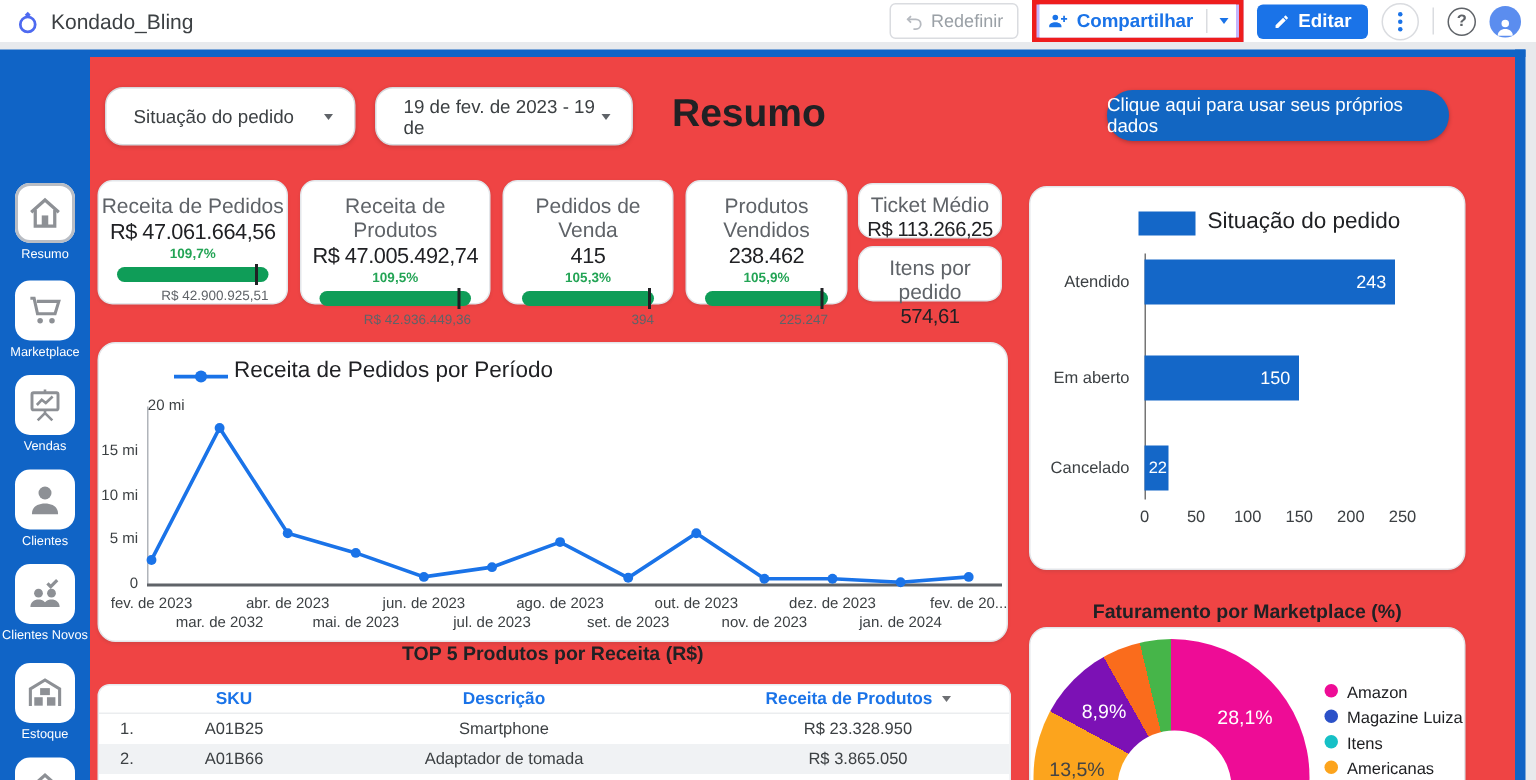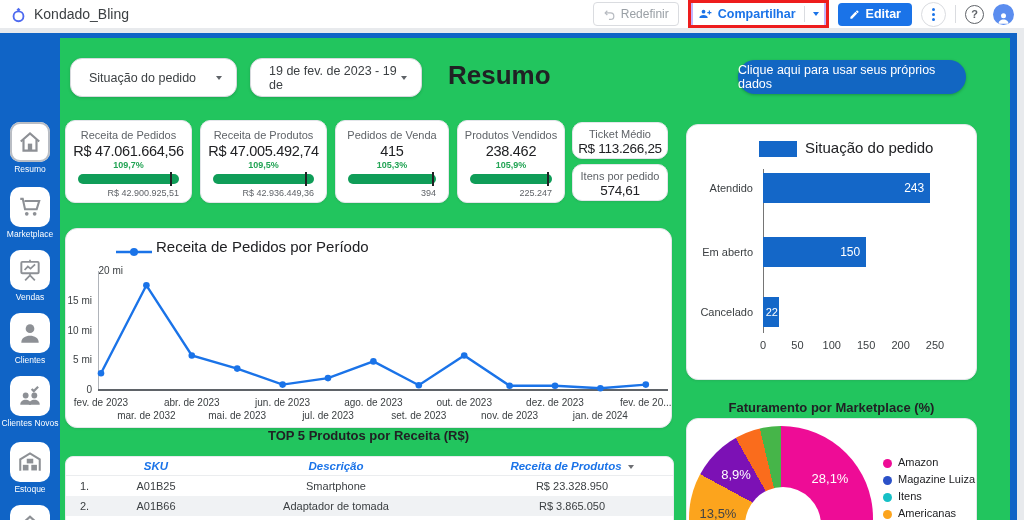--- a/index.html
+++ b/index.html
@@ -23,31 +23,31 @@
   .help{width:17px;height:17px;border:1.6px solid #5f6368;border-radius:50%;color:#5f6368;font-size:11px;font-weight:700;display:flex;align-items:center;justify-content:center;cursor:pointer;}
   .avatar{width:21px;height:21px;border-radius:50%;background:#5b8def;display:flex;align-items:flex-end;justify-content:center;overflow:hidden;cursor:pointer;}
 
   
   .canvas{position:absolute;top:33px;left:0;width:1017px;height:487px;box-sizing:border-box;border-top:5px solid #1064C6;border-right:7px solid #1064C6;display:flex;}
   .sidebar{width:60px;background:#1064C6;position:relative;flex:none;}
   .side-item{position:absolute;left:0;width:60px;text-align:center;cursor:pointer;}
   .side-icon{width:40px;height:40px;background:#fff;border-radius:10px;margin:0 auto;display:flex;align-items:center;justify-content:center;}
   .side-item.active .side-icon{box-shadow:inset 0 0 0 2px #b9bdc4;}
   .side-label{color:#fff;font-size:8.5px;margin-top:3px;line-height:1.15;}
-  .content{flex:1;background:#22c55e;position:relative;overflow:hidden;}
+  .content{flex:1;background:#ef4444;position:relative;overflow:hidden;}
 
   
   .pill{position:absolute;height:39px;background:#fff;border:1px solid #d7dade;border-radius:12px;box-shadow:0 1px 3px rgba(0,0,0,.15);display:flex;align-items:center;justify-content:space-between;padding:0 14px 0 18px;box-sizing:border-box;font-size:12.5px;color:#3c4043;cursor:pointer;}
   .page-title{position:absolute;left:388px;top:22px;font-size:26px;font-weight:700;color:#202124;}
   .cta{position:absolute;left:678px;top:22px;width:228px;height:34px;background:#1266C2;border-radius:17px;color:#fff;font-size:12.5px;display:flex;align-items:center;justify-content:center;cursor:pointer;box-shadow:0 1px 3px rgba(0,0,0,.25);}
 
   
   .kpi-row{position:absolute;left:0;top:82px;width:630px;height:85px;}
   .kpi-card{position:absolute;top:0;height:83px;background:#fff;border:1px solid #e3e6ea;border-radius:10px;box-shadow:0 1px 2px rgba(60,64,67,.12);box-sizing:border-box;cursor:pointer;}
-  .kpi-title{font-size:11px;color:#5f6368;text-align:center;margin-top:8px;}
+  .kpi-title{font-size:14px;color:#5f6368;text-align:center;margin-top:8px;}
   .kpi-value{font-size:14.5px;letter-spacing:-0.3px;color:#202124;text-align:center;margin-top:2px;white-space:nowrap;}
   .kpi-pct{font-size:9px;color:#23a455;font-weight:600;text-align:center;margin-top:1px;}
   .kpi-bar{position:relative;height:10px;border-radius:5px;background:#0f9d58;margin:4px 12px 0 12px;}
   .kpi-tick{position:absolute;top:-2px;width:2px;height:14px;background:#202124;}
   .kpi-sub{font-size:9px;color:#5f6368;text-align:right;margin:4px 12px 0 0;}
   .kpi-card.small .kpi-title{margin-top:5px;}
   .kpi-card.small .kpi-value{font-size:13.5px;margin-top:1px;}
 
   
   .card{position:absolute;background:#fff;border:1px solid #e3e6ea;border-radius:12px;box-shadow:0 1px 2px rgba(60,64,67,.12);box-sizing:border-box;}
@@ -64,28 +64,28 @@
   .bc-bar{position:absolute;left:76px;height:30px;background:#1467c8;display:flex;align-items:center;cursor:pointer;}
   .bc-val{position:absolute;right:6px;color:#fff;font-size:12px;}
   .bc-vline{position:absolute;left:76px;top:44px;width:1px;height:164px;background:#757575;}
   .bc-tick{position:absolute;width:34px;text-align:center;font-size:11px;color:#3c4043;top:214px;}
 
   
   .section-title{position:absolute;font-size:13px;font-weight:700;color:#202124;text-align:center;}
   .donut{position:absolute;left:2px;top:7px;width:184px;height:184px;border-radius:50%;cursor:pointer;}
   .donut-hole{position:absolute;left:56px;top:61px;width:76px;height:76px;border-radius:50%;background:#fff;}
   .donut-lab{position:absolute;font-size:13px;transform:translate(-50%,-50%);white-space:nowrap;}
-  .dl-item{position:absolute;display:flex;align-items:flex-end;gap:6px;padding-left:11px;}
+  .dl-item{position:absolute;display:flex;align-items:flex-start;gap:6px;padding-left:11px;}
   .dl-dot{width:9px;height:9px;border-radius:50%;flex:none;}
   .dl-txt{font-size:11px;color:#202124;white-space:nowrap;}
 
   
   .tbl-wrap{position:absolute;left:5px;top:418px;width:607px;background:#fff;border:1px solid #e7eaee;border-radius:8px 8px 0 0;overflow:hidden;}
   .tbl-row{display:grid;grid-template-columns:45px 90px 270px 1fr;align-items:center;}
-  .tbl-head{height:18px;border-bottom:1px solid #ebedef;font-style:italic;}
+  .tbl-head{height:18px;border-bottom:1px solid #ebedef;}
   .tbl-head .cell{color:#1a73e8;font-weight:700;font-size:11.5px;text-align:center;}
   .tbl-r{height:20px;font-size:11px;color:#3c4043;cursor:pointer;}
   .tbl-r.alt{background:#f0f2f4;}
   .cell{text-align:center;}
   .cell.num{text-align:left;padding-left:14px;}
 </style>
 </head>
 <body>
 
 <div class="page">

